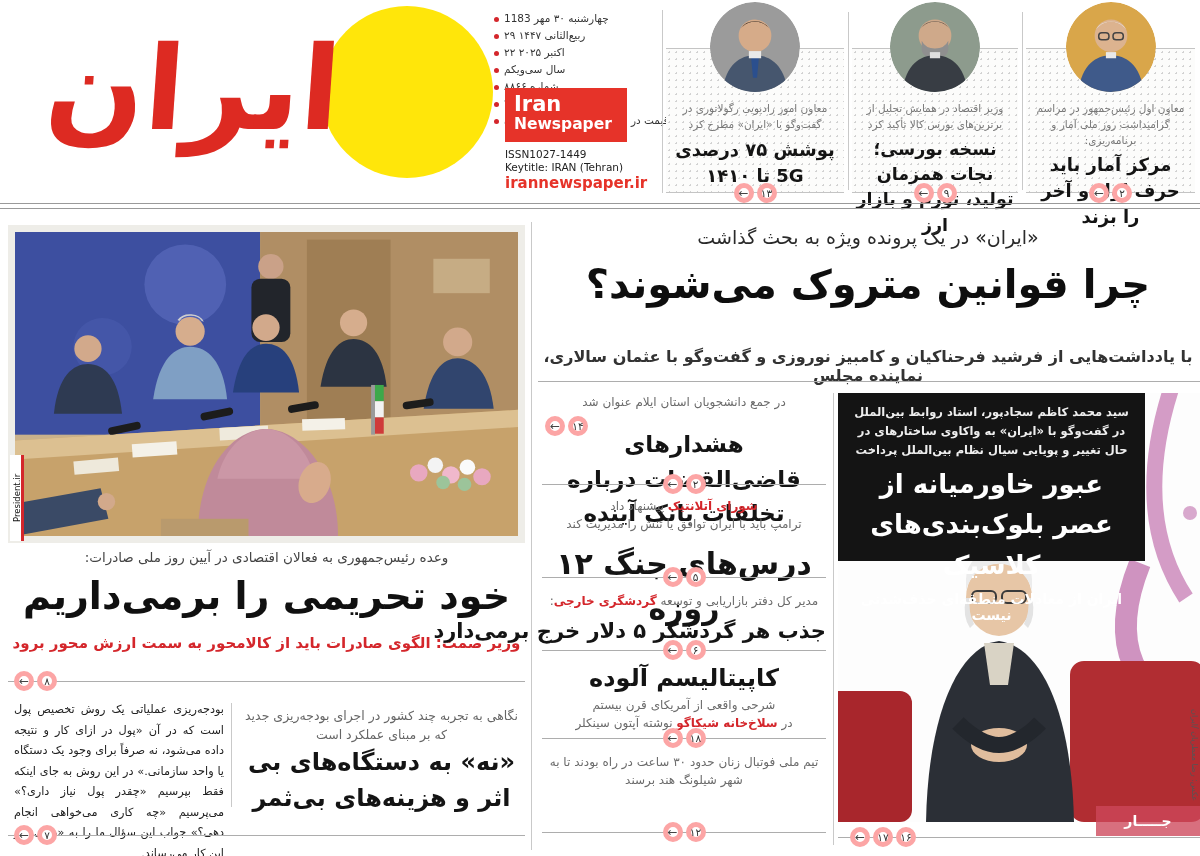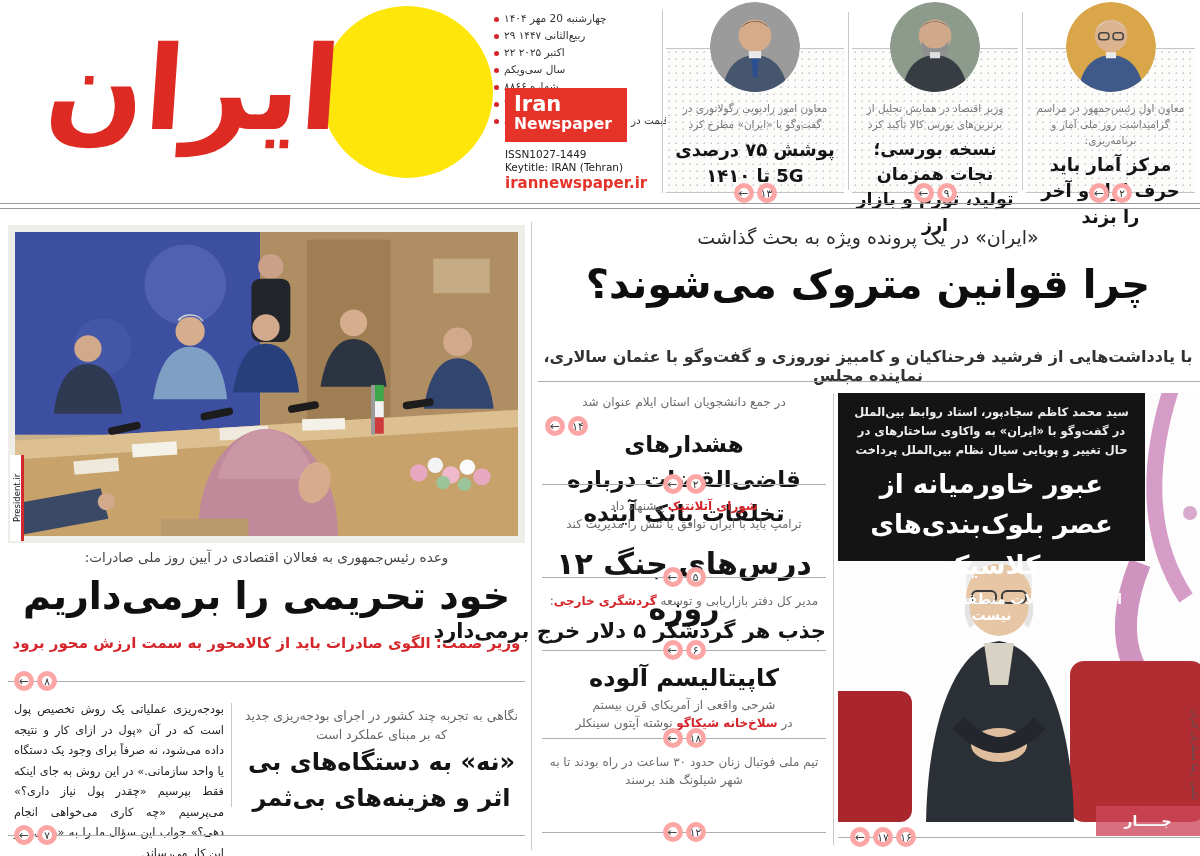--- a/index.html
+++ b/index.html
@@ -67,21 +67,21 @@
 </style>
 </head>
 <body>
 
 <div id="page">
 
   <div class="logo-circle"></div>
   <div class="logo-text">ایران</div>
 
   <div class="info">
-    <div class="info-line"><span class="dot"></span><span>چهارشنبه 20 مهر ۱۴۰۴</span></div>
+    <div class="info-line"><span class="dot"></span><span>چهارشنبه ۳۰ مهر 1183</span></div>
     <div class="info-line"><span class="dot"></span><span>۲۹ ربیع‌الثانی ۱۴۴۷</span></div>
     <div class="info-line"><span class="dot"></span><span>۲۲ اکتبر ۲۰۲۵</span></div>
     <div class="info-line"><span class="dot"></span><span>سال سی‌ویکم</span></div>
     <div class="info-line"><span class="dot"></span><span>شماره ۸۸۶۶</span></div>
     <div class="info-line"><span class="dot"></span><span>۲۰ صفحه</span></div>
     <div class="info-line"><span class="dot"></span><span>قیمت در سراسر کشور: ۱۰۰۰۰ تومان</span></div>
   </div>
   <div class="brand">
     <div class="l1">Iran</div>
     <div class="l2">Newspaper</div>

